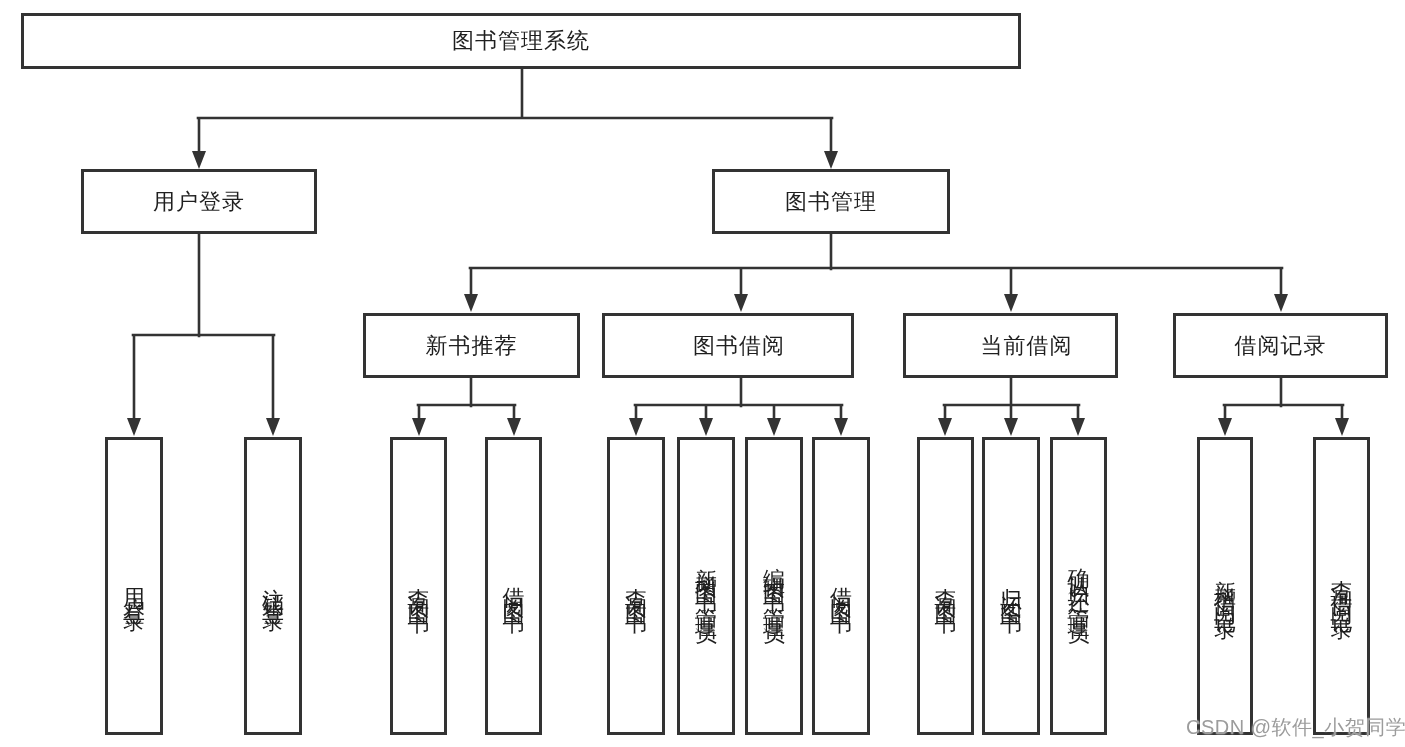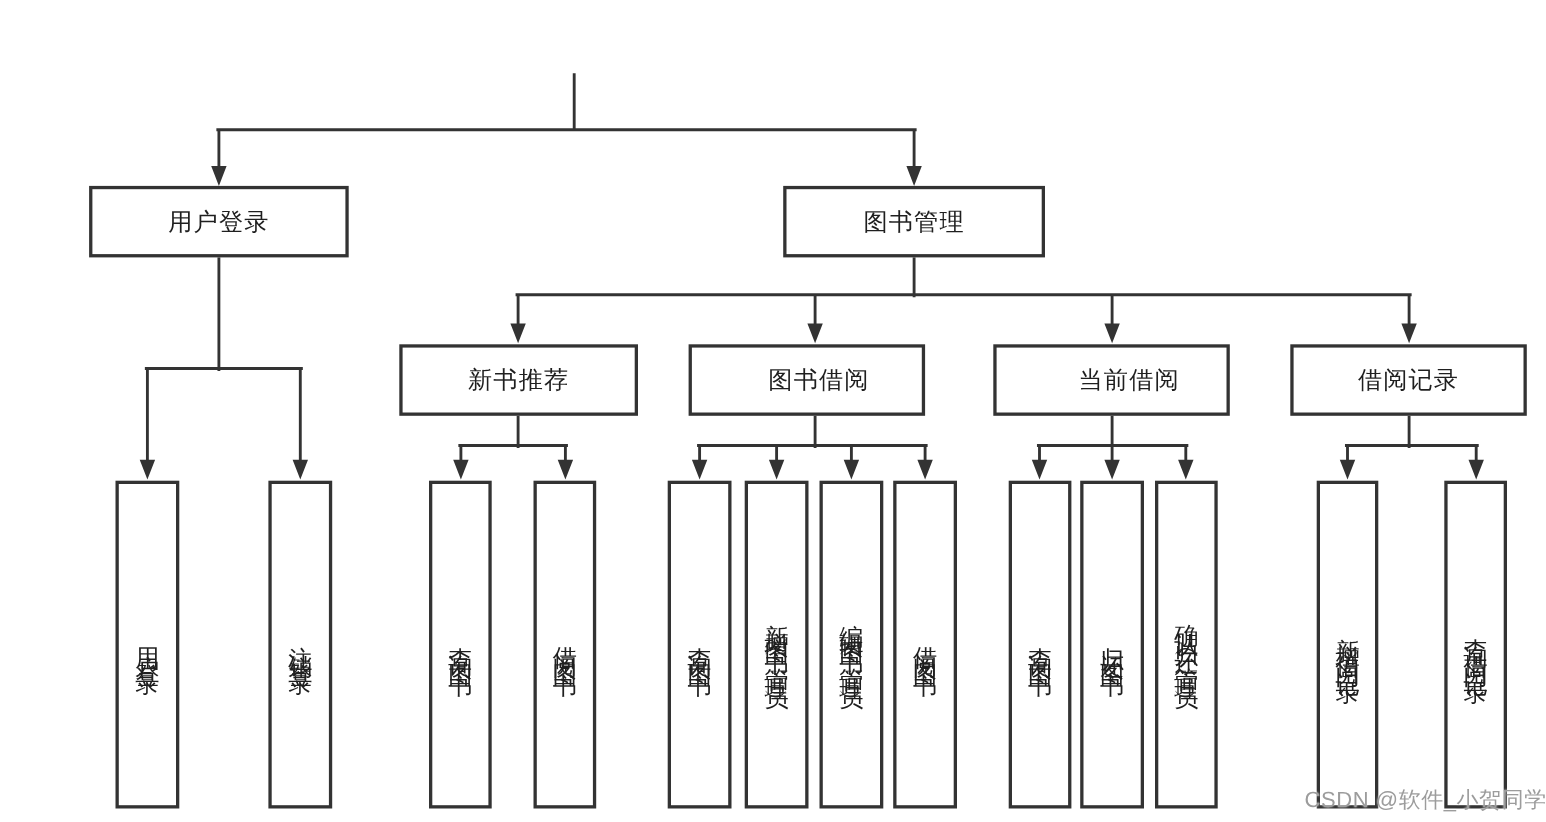--- a/index.html
+++ b/index.html
@@ -100,26 +100,27 @@
              M699 418 L713 418 L706 436 Z
              M767 418 L781 418 L774 436 Z
              M834 418 L848 418 L841 436 Z
              M938 418 L952 418 L945 436 Z
              M1004 418 L1018 418 L1011 436 Z
              M1071 418 L1085 418 L1078 436 Z
              M1218 418 L1232 418 L1225 436 Z
              M1335 418 L1349 418 L1342 436 Z"></path>
   </svg>
 
+  <div class="hbox" style="left:21px;top:13px;width:1000px;height:56px;">图书管理系统</div>
 
   <div class="hbox" style="left:81px;top:169px;width:236px;height:65px;">用户登录</div>
   <div class="hbox" style="left:363px;top:313px;width:217px;height:65px;">新书推荐</div>
 
   <div class="hbox" style="left:712px;top:169px;width:238px;height:65px;">图书管理</div>
-  <div class="hbox" style="left:626px;top:313px;width:215px;height:65px;padding-left:22px;">图书借阅</div>
+  <div class="hbox" style="left:602px;top:313px;width:252px;height:65px;padding-left:22px;">图书借阅</div>
   <div class="hbox" style="left:903px;top:313px;width:215px;height:65px;padding-left:32px;">当前借阅</div>
   <div class="hbox" style="left:1173px;top:313px;width:215px;height:65px;">借阅记录</div>
 
   <div class="vbox" style="left:105px;top:437px;width:58px;height:298px;">
     <span>用户登录</span>
   </div>
   <div class="vbox" style="left:244px;top:437px;width:58px;height:298px;">
     <span>注销登录</span>
   </div>
 

